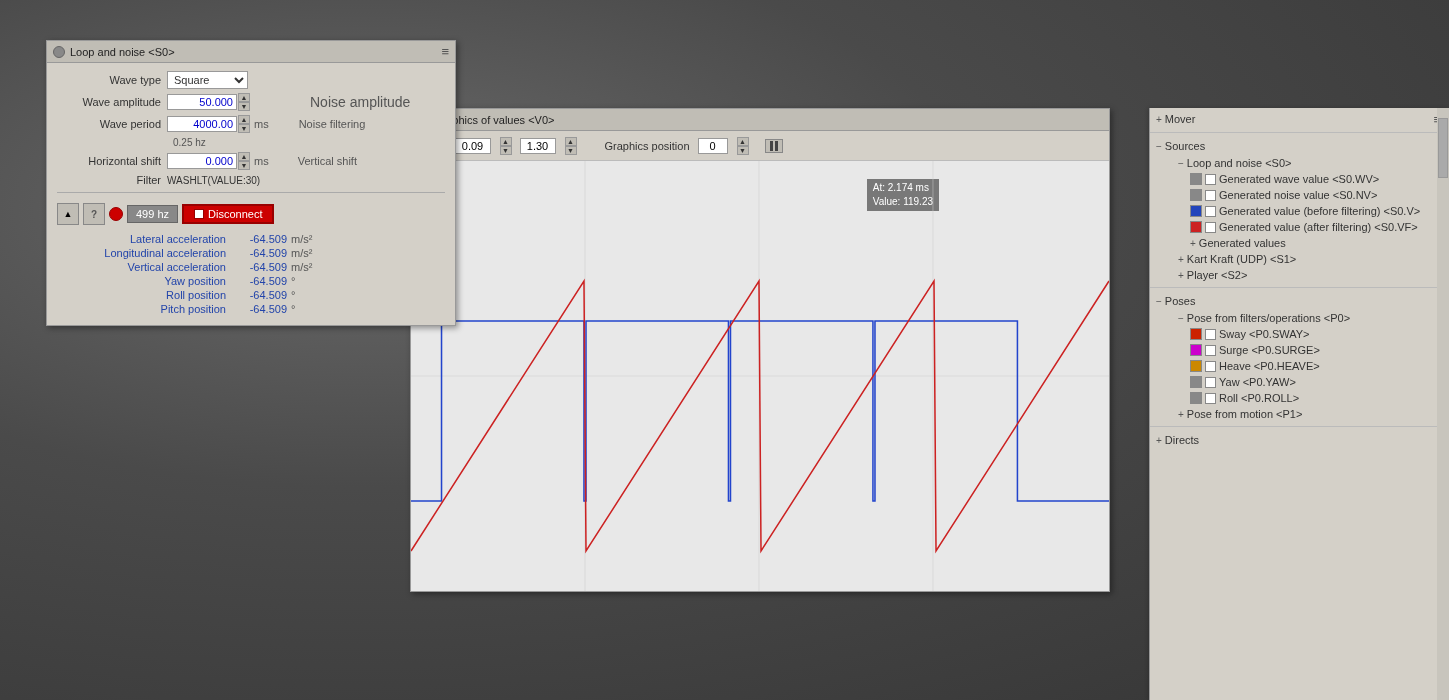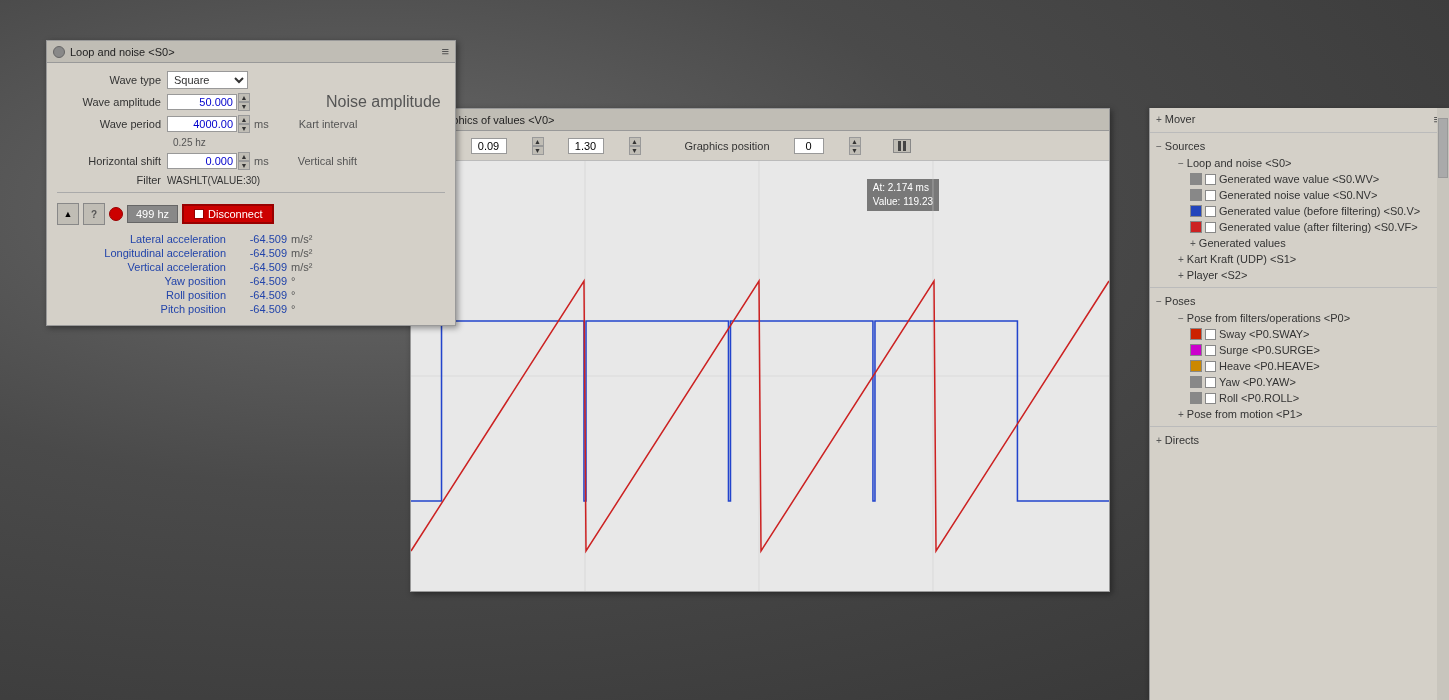--- a/index.html
+++ b/index.html
@@ -243,21 +243,21 @@
     .graphics-title {
       font-size: 11px;
       color: #222;
     }
     .graphics-controls {
       display: flex;
       align-items: center;
       padding: 4px 8px;
       background: #d4d0c8;
       border-bottom: 1px solid #bbb;
-      gap: 24px;
+      gap: 8px;
       height: 30px;
     }
     .scale-label, .vpos-label {
       color: #333;
       font-size: 11px;
     }
     .num-input {
       background: white;
       border: 1px solid #999;
       width: 40px;
@@ -447,34 +447,34 @@
 
     <div class="form-row">
       <span class="form-label">Wave amplitude</span>
       <div class="spin-wrapper">
         <input class="form-input" value="50.000" readonly="" style="">
         <div class="spin-btn">
           <span>▲</span>
           <span>▼</span>
         </div>
       </div>
-      <span style="margin-left:76px;color:#555;font-size:16px;">Noise amplitude</span>
+      <span style="margin-left:60px;color:#555;font-size:14px;">Noise amplitude</span>
     </div>
 
     <div class="form-row">
       <span class="form-label">Wave period</span>
       <div class="spin-wrapper">
         <input class="form-input" value="4000.00" readonly="" style="">
         <div class="spin-btn">
           <span>▲</span>
           <span>▼</span>
         </div>
       </div>
       <span class="unit-label">ms</span>
-      <span style="margin-left:30px;color:#555;font-size:11px;">Kart interval</span>
+      <span style="margin-left:30px;color:#555;font-size:11px;">Noise filtering</span>
     </div>
 
     <div class="hz-sub">0.25 hz</div>
 
     <div class="form-row">
       <span class="form-label">Horizontal shift</span>
       <div class="spin-wrapper">
         <input class="form-input" value="0.000" readonly="" style="">
         <div class="spin-btn">
           <span>▲</span>

